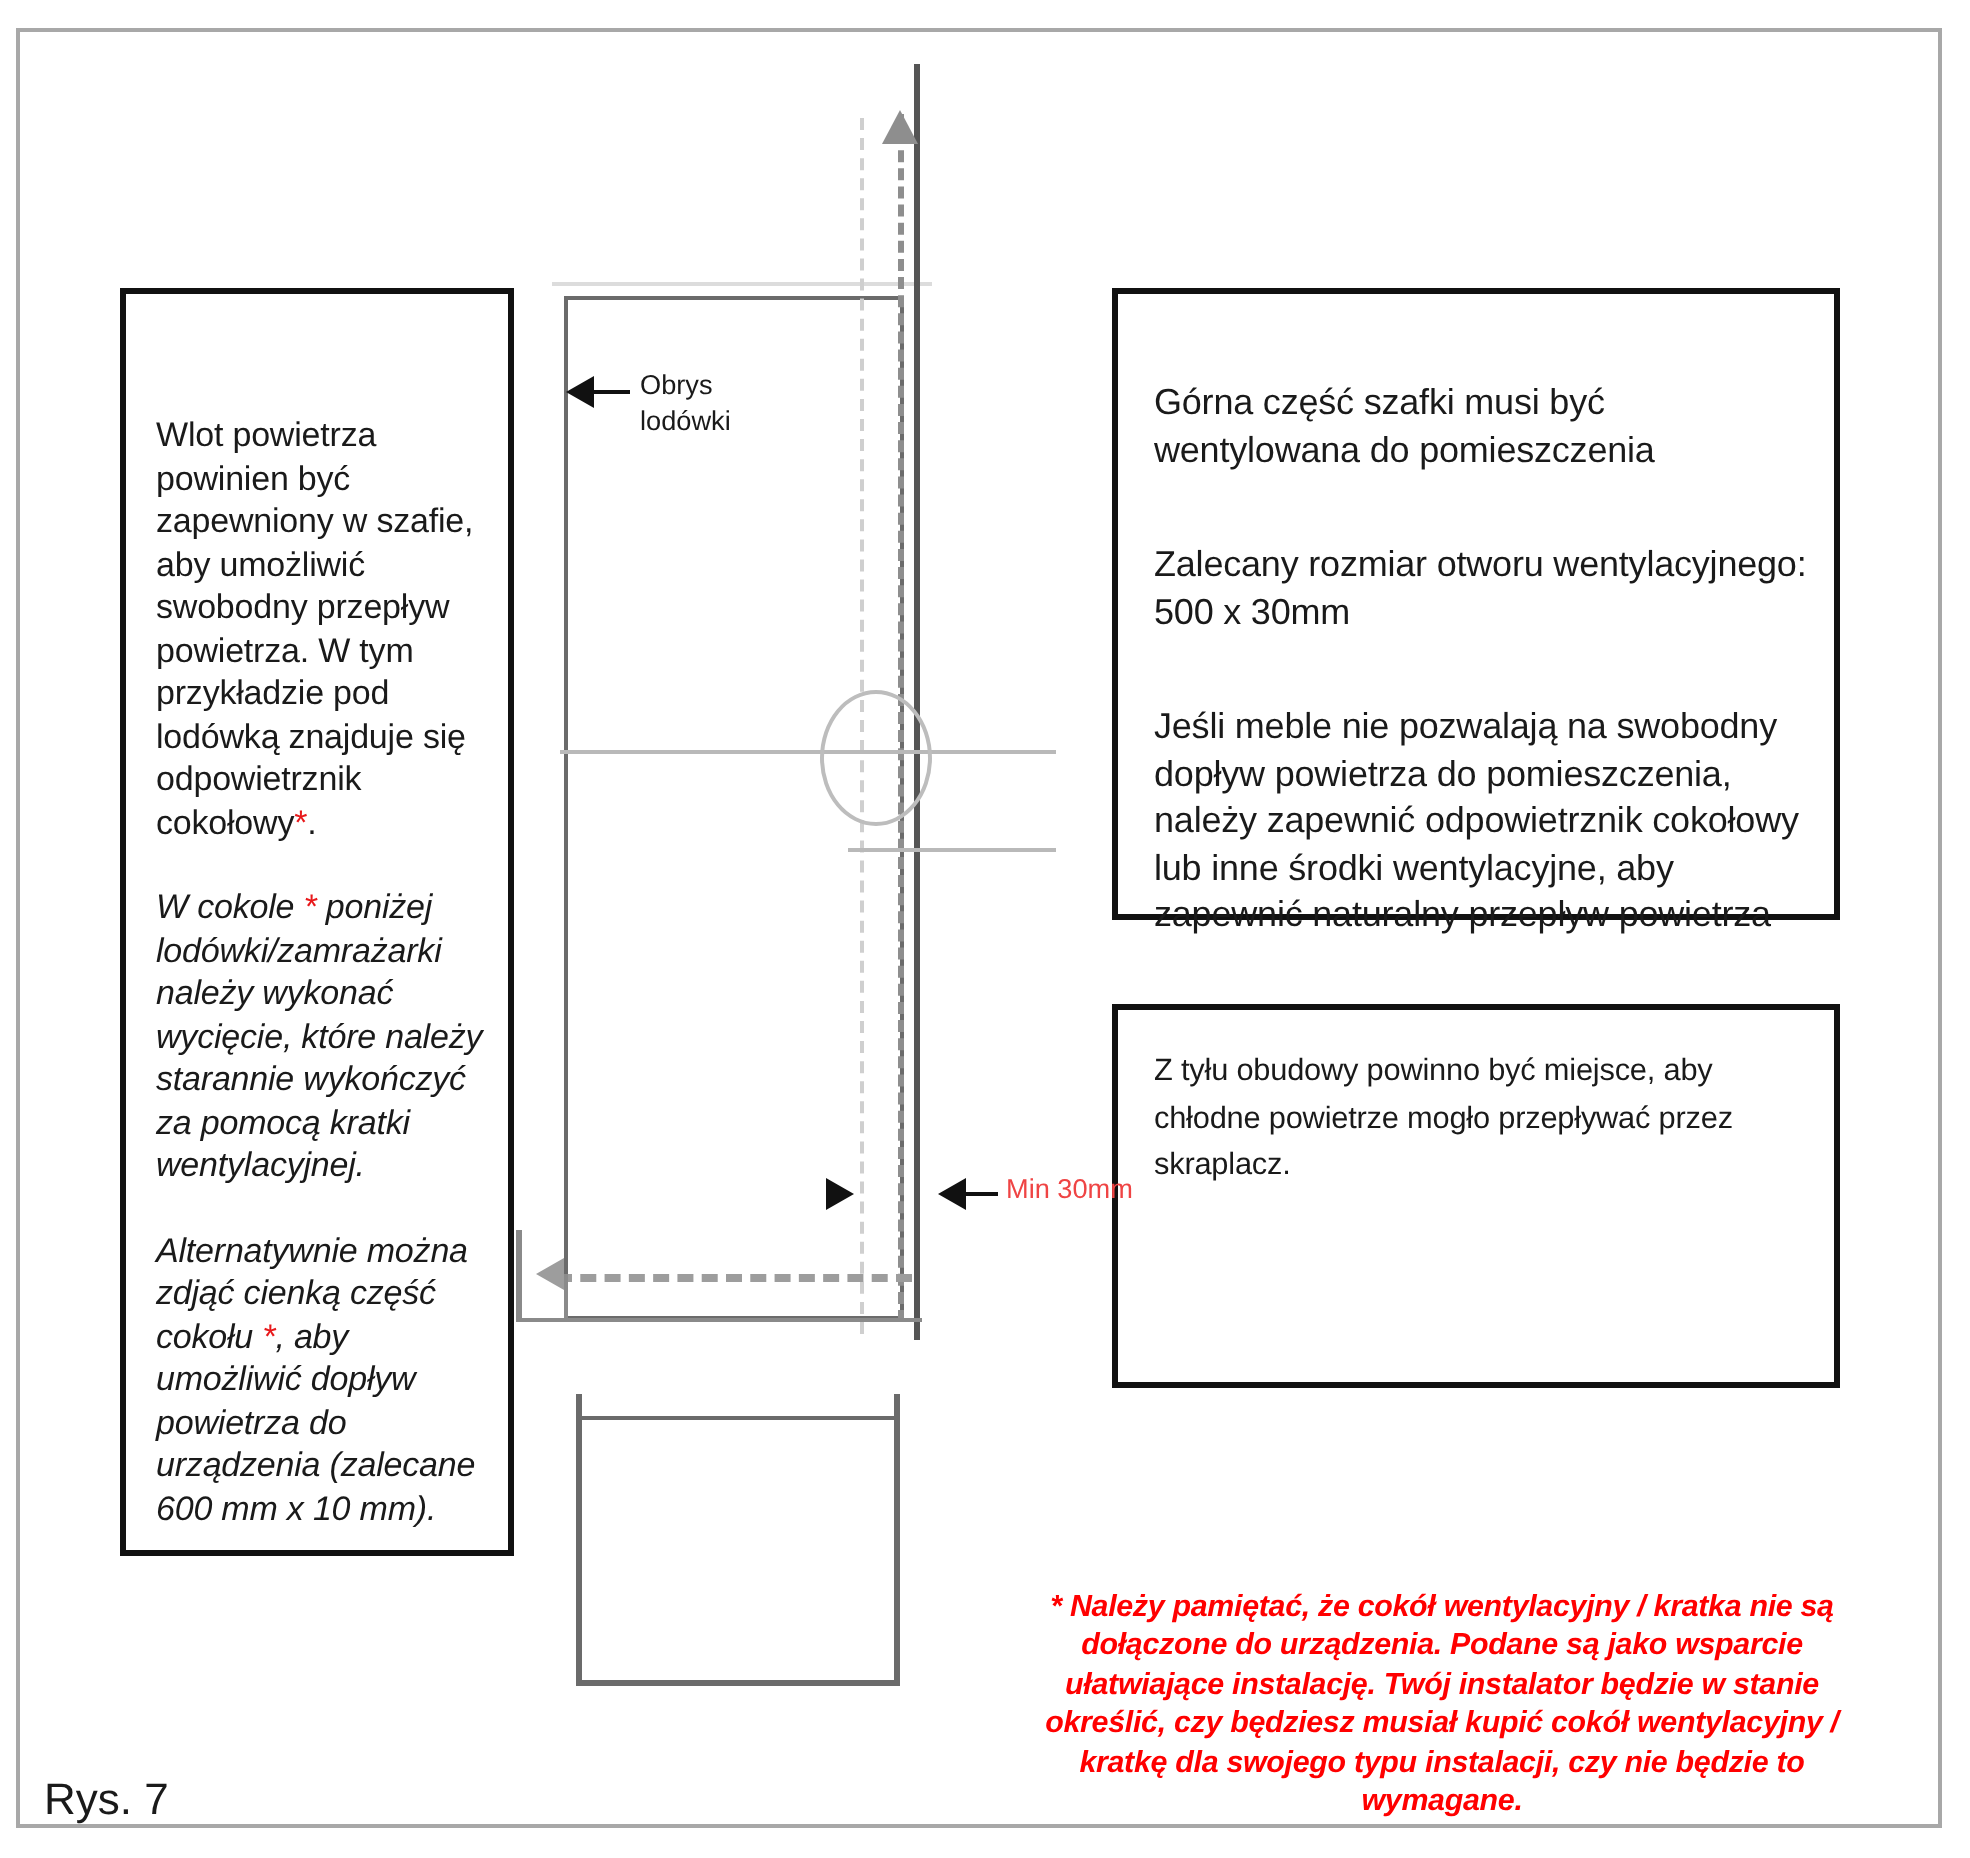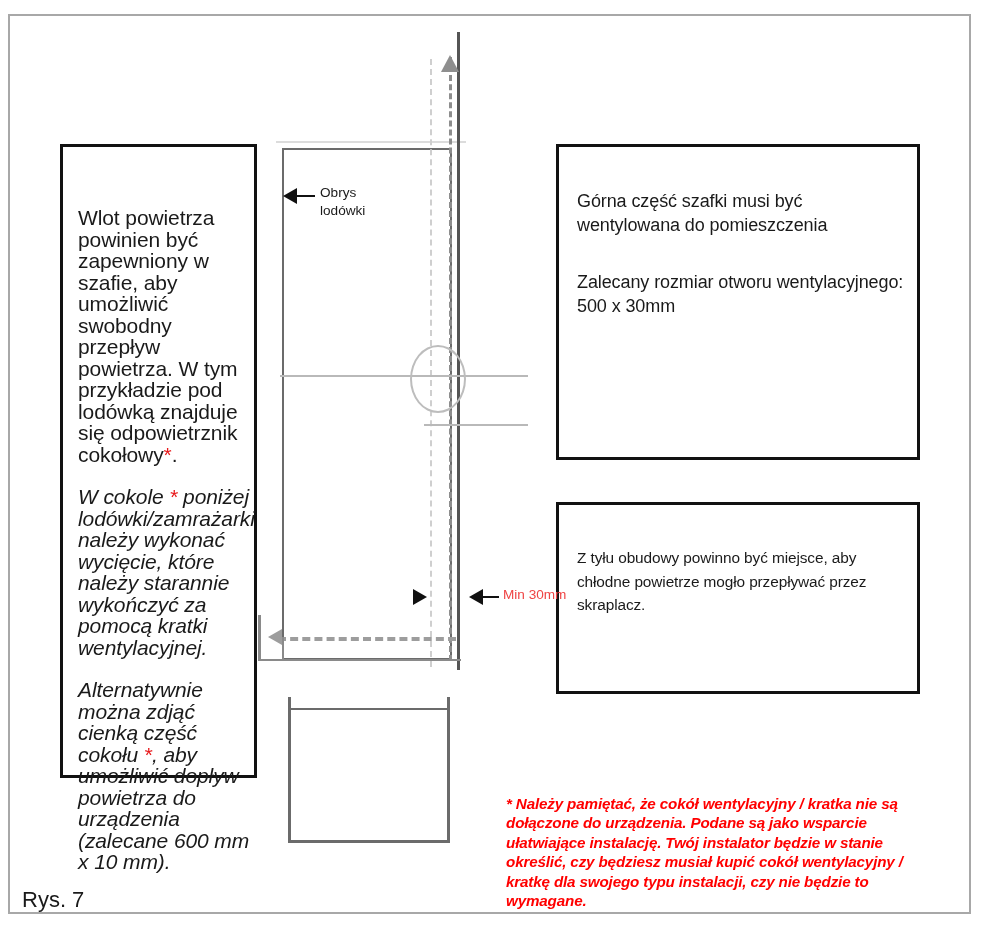--- a/index.html
+++ b/index.html
@@ -51,21 +51,21 @@
 
   
   #box-left {
     left: 60px;
     top: 144px;
     width: 197px;
     height: 634px;
   }
   #box-left .tb-inner { padding: 60px 0 0 15px; }
   #box-left .para {
-    font-size: 21px;
+    font-size: 17px;
     line-height: 21.5px;
     letter-spacing: -0.1px;
     width: 172px;
   }
   #box-left .para + .para { margin-top: 21px; font-style: italic; }
 
   
   #box-tr {
     left: 556px;
     top: 144px;
@@ -81,35 +81,36 @@
   }
   #box-tr .para + .para { margin-top: 34px; }
 
   
   #box-br {
     left: 556px;
     top: 502px;
     width: 364px;
     height: 192px;
   }
-  #box-br .tb-inner { padding: 41px 0 0 18px; }
+  #box-br .tb-inner { padding: 19px 0 0 18px; }
   #box-br .para {
     font-size: 15.4px;
     line-height: 23.5px;
     letter-spacing: -0.1px;
     width: 330px;
   }
   #box-br .para + .para { margin-top: 22px; }
 
   
   #warning {
     position: absolute;
     left: 506px;
     top: 794px;
     width: 430px;
+    text-align: center;
     color: #ff0000;
     font-weight: bold;
     font-style: italic;
     font-size: 15.2px;
     line-height: 19.4px;
     letter-spacing: -0.15px;
   }
 
   
   #fig-no {
@@ -346,20 +347,21 @@
       <p class="para"><span>W cokole </span><span class="star">*</span><span> poniżej lodówki/zamrażarki należy wykonać wycięcie, które należy starannie wykończyć za pomocą kratki wentylacyjnej.</span></p>
       <p class="para"><span>Alternatywnie można zdjąć cienką część cokołu </span><span class="star">*</span><span>, aby umożliwić dopływ powietrza do urządzenia (zalecane 600 mm x 10 mm).</span></p>
     </div>
   </div>
 
   <div class="textbox" id="box-tr">
     <div class="tb-inner">
       <p class="para">Górna część szafki musi być wentylowana do pomieszczenia</p>
       <p class="para">Zalecany rozmiar otworu wentylacyjnego:
 500 x 30mm</p>
+      <p class="para">Jeśli meble nie pozwalają na swobodny dopływ powietrza do pomieszczenia, należy zapewnić odpowietrznik cokołowy lub inne środki wentylacyjne, aby zapewnić naturalny przepływ powietrza</p>
     </div>
   </div>
 
   <div class="textbox" id="box-br">
     <div class="tb-inner">
       <p class="para">Z tyłu obudowy powinno być miejsce, aby chłodne powietrze mogło przepływać przez skraplacz.</p>
     </div>
   </div>
 
   <div id="warning">* Należy pamiętać, że cokół wentylacyjny / kratka nie są dołączone do urządzenia. Podane są jako wsparcie ułatwiające instalację. Twój instalator będzie w stanie określić, czy będziesz musiał kupić cokół wentylacyjny / kratkę dla swojego typu instalacji, czy nie będzie to wymagane.</div>

